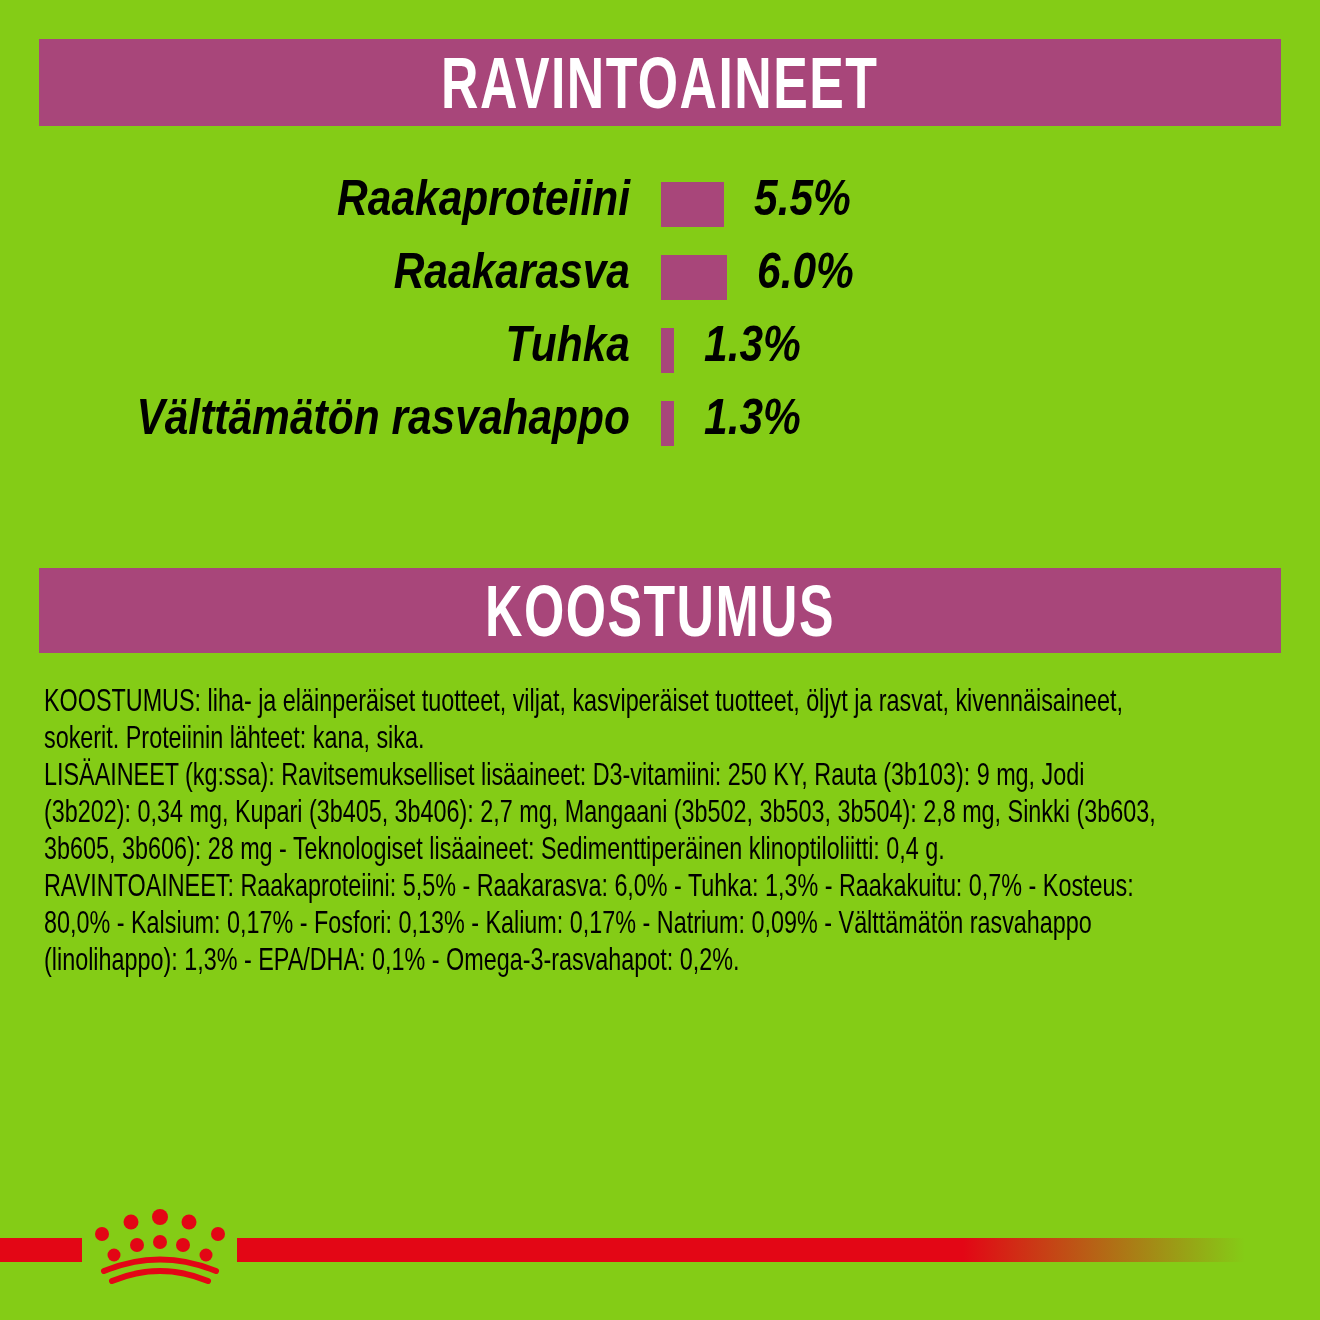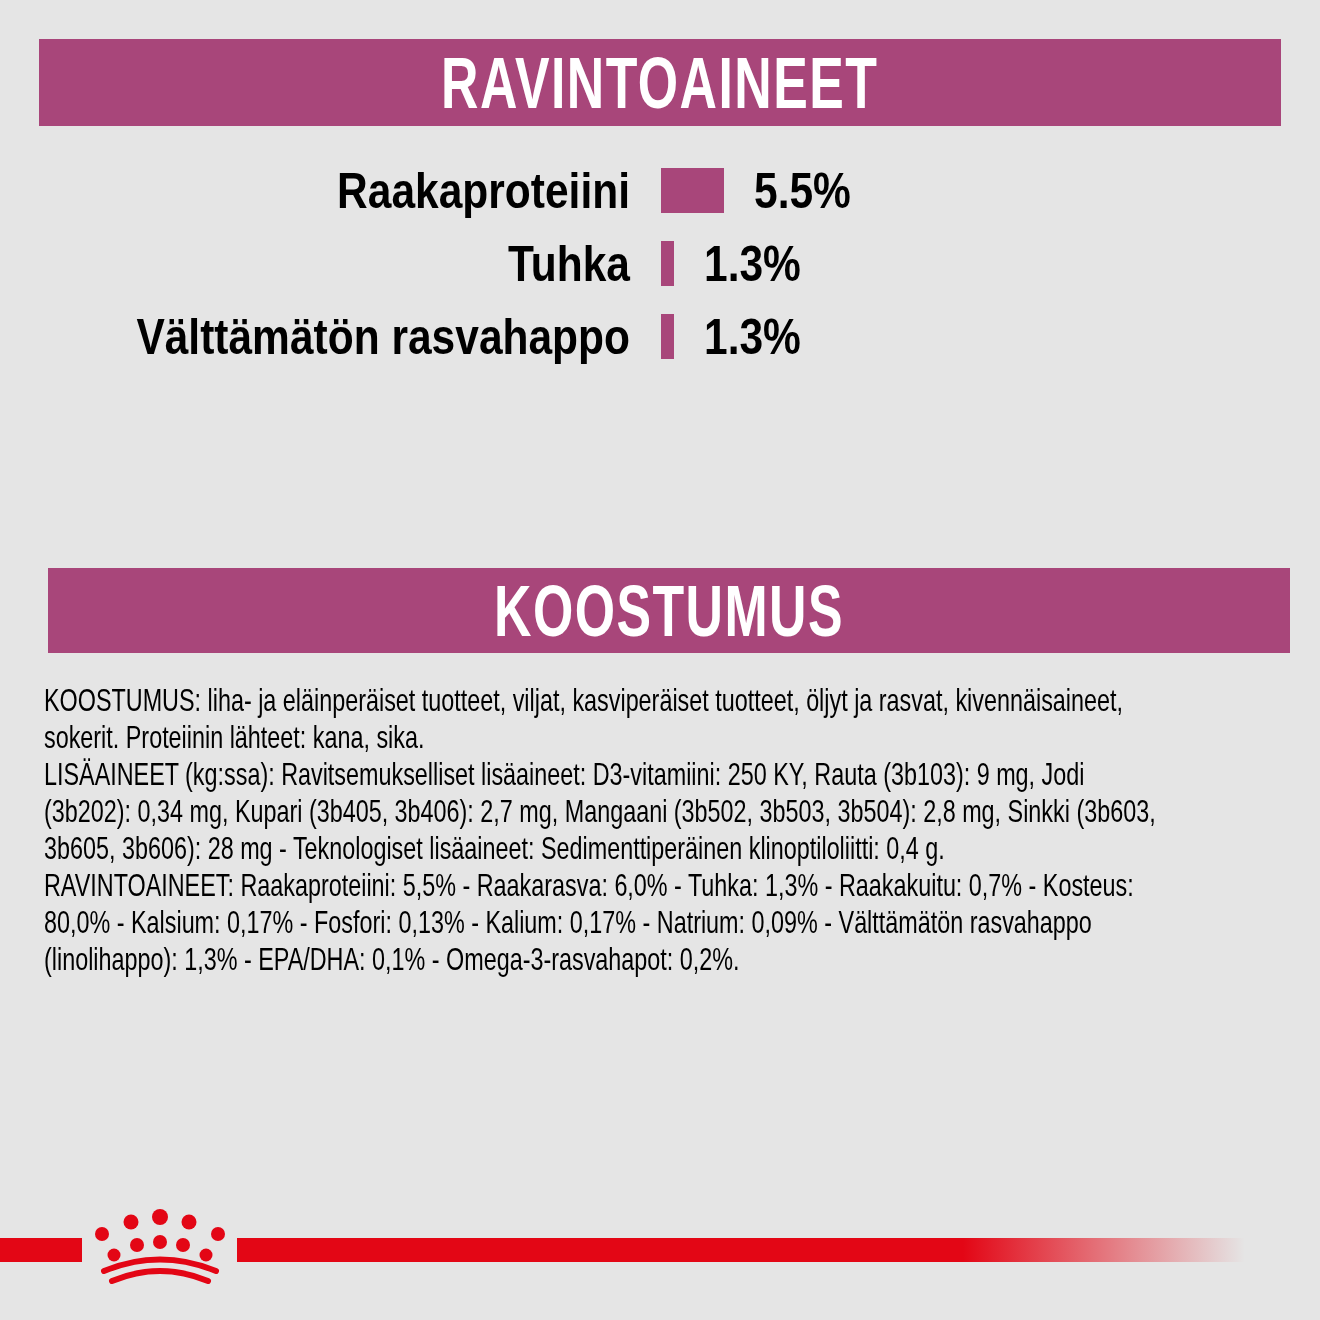--- a/index.html
+++ b/index.html
@@ -1,20 +1,20 @@
 <!DOCTYPE html>
 <html><head>
 <meta charset="utf-8">
 <style>
   html, body { margin: 0; padding: 0; background: #ffffff; }
   .page {
     position: relative;
     width: 1320px;
     height: 1320px;
-    background: #e5e5e5;
+    background: #84cc16;
     overflow: hidden;
     font-family: "Liberation Sans", "DejaVu Sans", sans-serif;
   }
 
   
   .band {
     position: absolute;
     left: 39px;
     width: 1242px;
     height: 87px;
@@ -30,21 +30,21 @@
     font-weight: bold;
     font-size: 72px;
     letter-spacing: 2px;
     white-space: nowrap;
     transform: scaleX(0.72);
     transform-origin: center center;
   }
 
   
   .chart { position: absolute; top: 154px; left: 0; width: 1320px; }
-  .chart-row { display: flex; align-items: center; height: 73px; }
+  .chart-row { display: flex; align-items: flex-end; height: 73px; font-style: italic; }
   .row-label {
     width: 630px;
     flex: 0 0 630px;
     text-align: right;
     font-weight: bold;
     font-size: 50px;
     color: #000000;
     white-space: nowrap;
     transform: scaleX(0.85);
     transform-origin: right center;
@@ -96,32 +96,37 @@
     <span class="band-text">RAVINTOAINEET</span>
   </div>
 
   <div class="chart" id="chart">
       <div class="chart-row">
         <span class="row-label">Raakaproteiini</span>
         <div class="row-bar" style="width: 63px; background: rgb(168, 70, 122);"></div>
         <span class="row-value">5.5%</span>
       </div>
       <div class="chart-row">
+        <span class="row-label">Raakarasva</span>
+        <div class="row-bar" style="width: 66px; background: rgb(168, 70, 122);"></div>
+        <span class="row-value">6.0%</span>
+      </div>
+      <div class="chart-row">
         <span class="row-label">Tuhka</span>
         <div class="row-bar" style="width: 13px; background: rgb(168, 70, 122);"></div>
         <span class="row-value">1.3%</span>
       </div>
       <div class="chart-row">
         <span class="row-label">Välttämätön rasvahappo</span>
         <div class="row-bar" style="width: 13px; background: rgb(168, 70, 122);"></div>
         <span class="row-value">1.3%</span>
       </div>
     </div>
 
-  <div class="band band--composition" style="background: rgb(168, 70, 122); margin-left: 9px;">
+  <div class="band band--composition" style="background: rgb(168, 70, 122);">
     <span class="band-text">KOOSTUMUS</span>
   </div>
 
   <div class="body-text" id="body-text">
       <div class="body-line">KOOSTUMUS: liha- ja eläinperäiset tuotteet, viljat, kasviperäiset tuotteet, öljyt ja rasvat, kivennäisaineet,</div>
       <div class="body-line">sokerit. Proteiinin lähteet: kana, sika.</div>
       <div class="body-line">LISÄAINEET (kg:ssa): Ravitsemukselliset lisäaineet: D3-vitamiini: 250 KY, Rauta (3b103): 9 mg, Jodi</div>
       <div class="body-line">(3b202): 0,34 mg, Kupari (3b405, 3b406): 2,7 mg, Mangaani (3b502, 3b503, 3b504): 2,8 mg, Sinkki (3b603,</div>
       <div class="body-line">3b605, 3b606): 28 mg - Teknologiset lisäaineet: Sedimenttiperäinen klinoptiloliitti: 0,4 g.</div>
       <div class="body-line">RAVINTOAINEET: Raakaproteiini: 5,5% - Raakarasva: 6,0% - Tuhka: 1,3% - Raakakuitu: 0,7% - Kosteus:</div>

